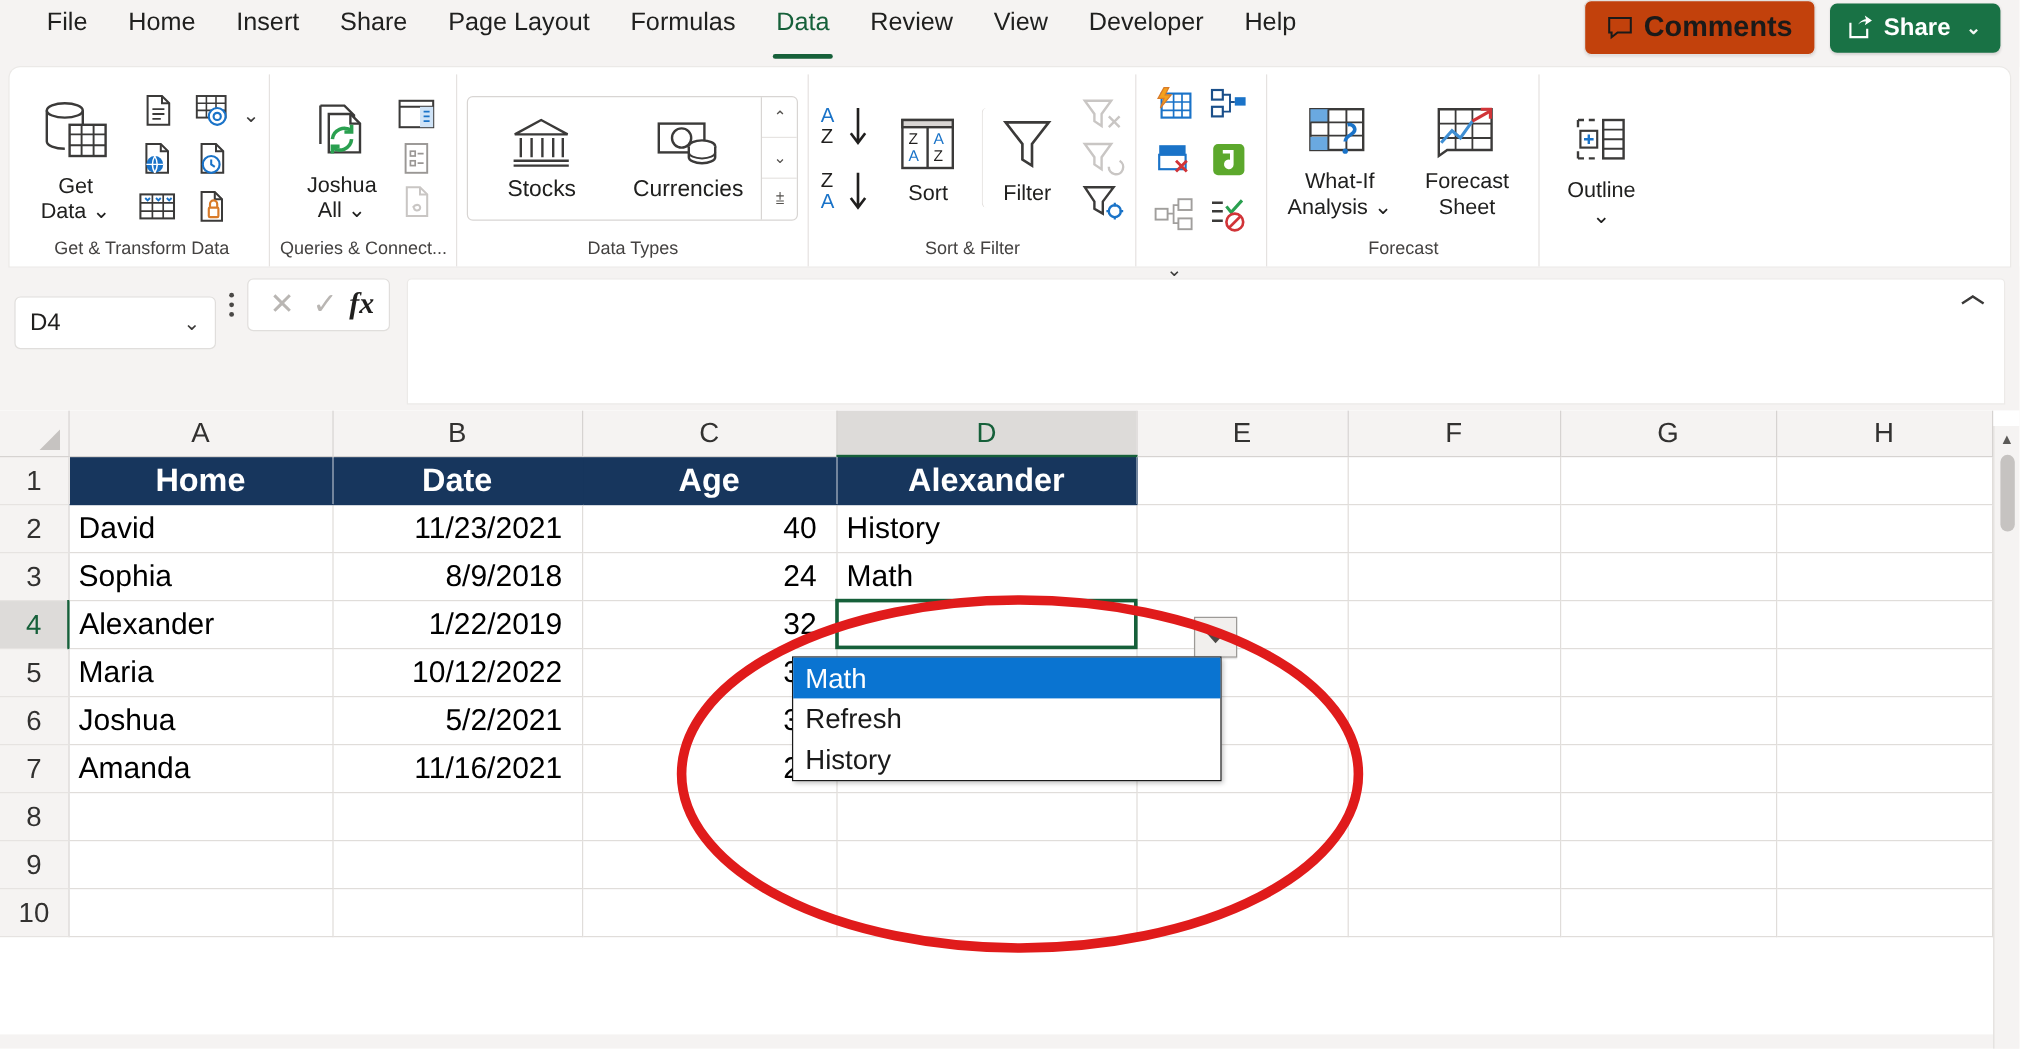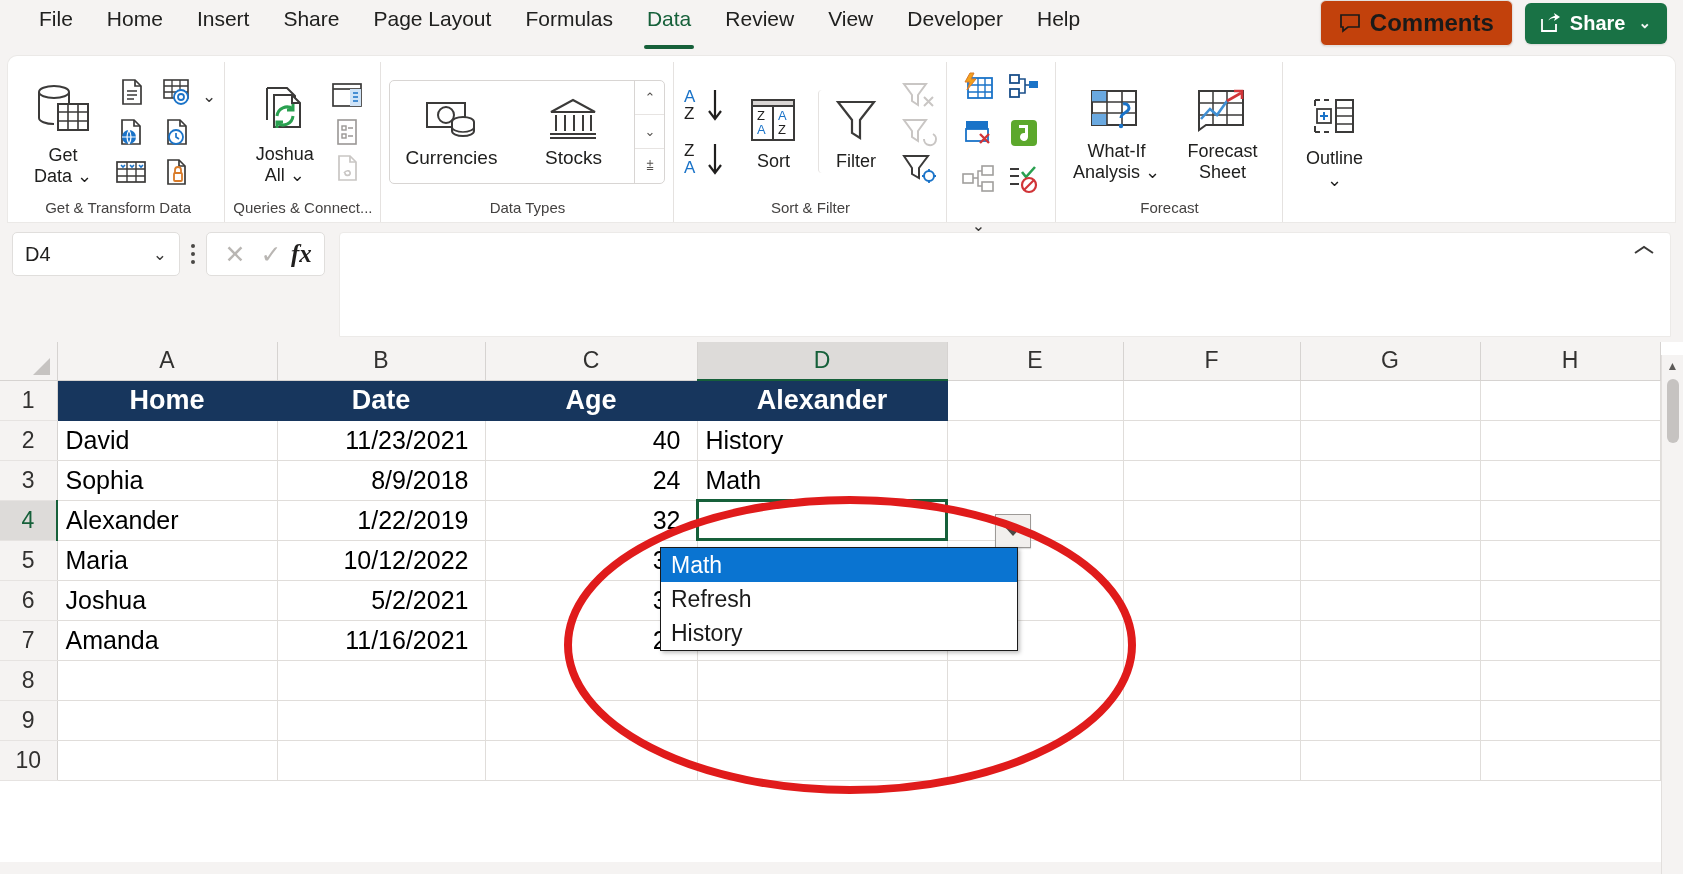--- a/index.html
+++ b/index.html
@@ -71,21 +71,21 @@
   .dt-scroll div { flex:1; display:flex; align-items:center; justify-content:center; font-size:13px; color:#55524f;}
   .dt-scroll div + div { border-top:1px solid #e7e4e2; }
 
   .ribbon-collapse { position:absolute; right: 14px; bottom: 26px; font-size: 20px; color:#3b3a39; }
 
   
   .fbar { display:flex; align-items:flex-start; padding: 10px 12px 8px 12px; background:#f5f3f2; height:120px;}
   .namebox {
     width: 168px; height: 44px; background:#fff; border:1px solid #e0dedc; border-radius:5px;
     display:flex; align-items:center; justify-content:space-between; padding: 0 12px;
-    font-size: 20px; color:#201f1e;
+    font-size: 20px; color:#201f1e;margin-top:15px;
   }
   .dots { width: 26px; display:flex; align-items:center; justify-content:center; height:44px; }
   .dots span { display:block; width:4px; height:4px; background:#4a4846; border-radius:50%;
                box-shadow: 0 -8px 0 #4a4846, 0 8px 0 #4a4846; }
   .fx-group { height:44px; background:#fff; border:1px solid #e0dedc; border-radius:5px;
               display:flex; align-items:center; gap: 4px; padding: 0 12px; }
   .fx-group .g { color:#b9b6b3; font-size:25px; width:32px; text-align:center; }
   .fx-group .fx { color:#201f1e; font-size:25px; font-style:italic; font-family:"Liberation Serif", serif; font-weight:bold;}
   .formula-input { flex:1; margin-left: 14px; height: 105px; background:#fff;
                    border: 1px solid #eceae8; border-radius: 4px 4px 0 0; position:relative;}
@@ -302,39 +302,39 @@
         </div>
       </div>
       <div class="group-label">Queries &amp; Connect...</div>
     </div>
 
     <div class="group">
       <div class="group-body">
         <div class="datatypes-box">
           <div class="dt-item">
             <span class="ic">
+              <svg width="56" height="48" viewBox="0 0 56 48">
+                  <path d="M28 5L6 17h44z" fill="none" stroke="#3b3a39" stroke-width="2"></path>
+                  <path d="M11 20v16M20 20v16M29 20v16M38 20v16M46 20v16" stroke="#3b3a39" stroke-width="2"></path>
+                  <path d="M5 39h46M5 43h46" stroke="#3b3a39" stroke-width="2"></path>
+                </svg>
+            </span>
+            <span class="lbl">Stocks</span>
+          </div>
+          <div class="dt-item">
+            <span class="ic">
               <svg width="58" height="48" viewBox="0 0 58 48">
                   <rect x="5" y="8" width="38" height="24" fill="none" stroke="#3b3a39" stroke-width="2"></rect>
                   <circle cx="24" cy="20" r="8" fill="none" stroke="#3b3a39" stroke-width="2"></circle>
                   <ellipse cx="41" cy="27" rx="11" ry="5" fill="#fff" stroke="#3b3a39" stroke-width="2"></ellipse>
                   <path d="M30 27v9c0 2.8 5 5 11 5s11-2.2 11-5v-9" fill="#fff" stroke="#3b3a39" stroke-width="2"></path>
                   <path d="M30 32c0 2.8 5 5 11 5s11-2.2 11-5" fill="none" stroke="#3b3a39" stroke-width="1.7"></path>
                 </svg>
             </span>
             <span class="lbl">Currencies</span>
-          </div>
-          <div class="dt-item">
-            <span class="ic">
-              <svg width="56" height="48" viewBox="0 0 56 48">
-                  <path d="M28 5L6 17h44z" fill="none" stroke="#3b3a39" stroke-width="2"></path>
-                  <path d="M11 20v16M20 20v16M29 20v16M38 20v16M46 20v16" stroke="#3b3a39" stroke-width="2"></path>
-                  <path d="M5 39h46M5 43h46" stroke="#3b3a39" stroke-width="2"></path>
-                </svg>
-            </span>
-            <span class="lbl">Stocks</span>
           </div>
           <div class="dt-scroll">
             <div>⌃</div>
             <div>⌄</div>
             <div>⩲</div>
           </div>
         </div>
       </div>
       <div class="group-label">Data Types</div>
     </div>

